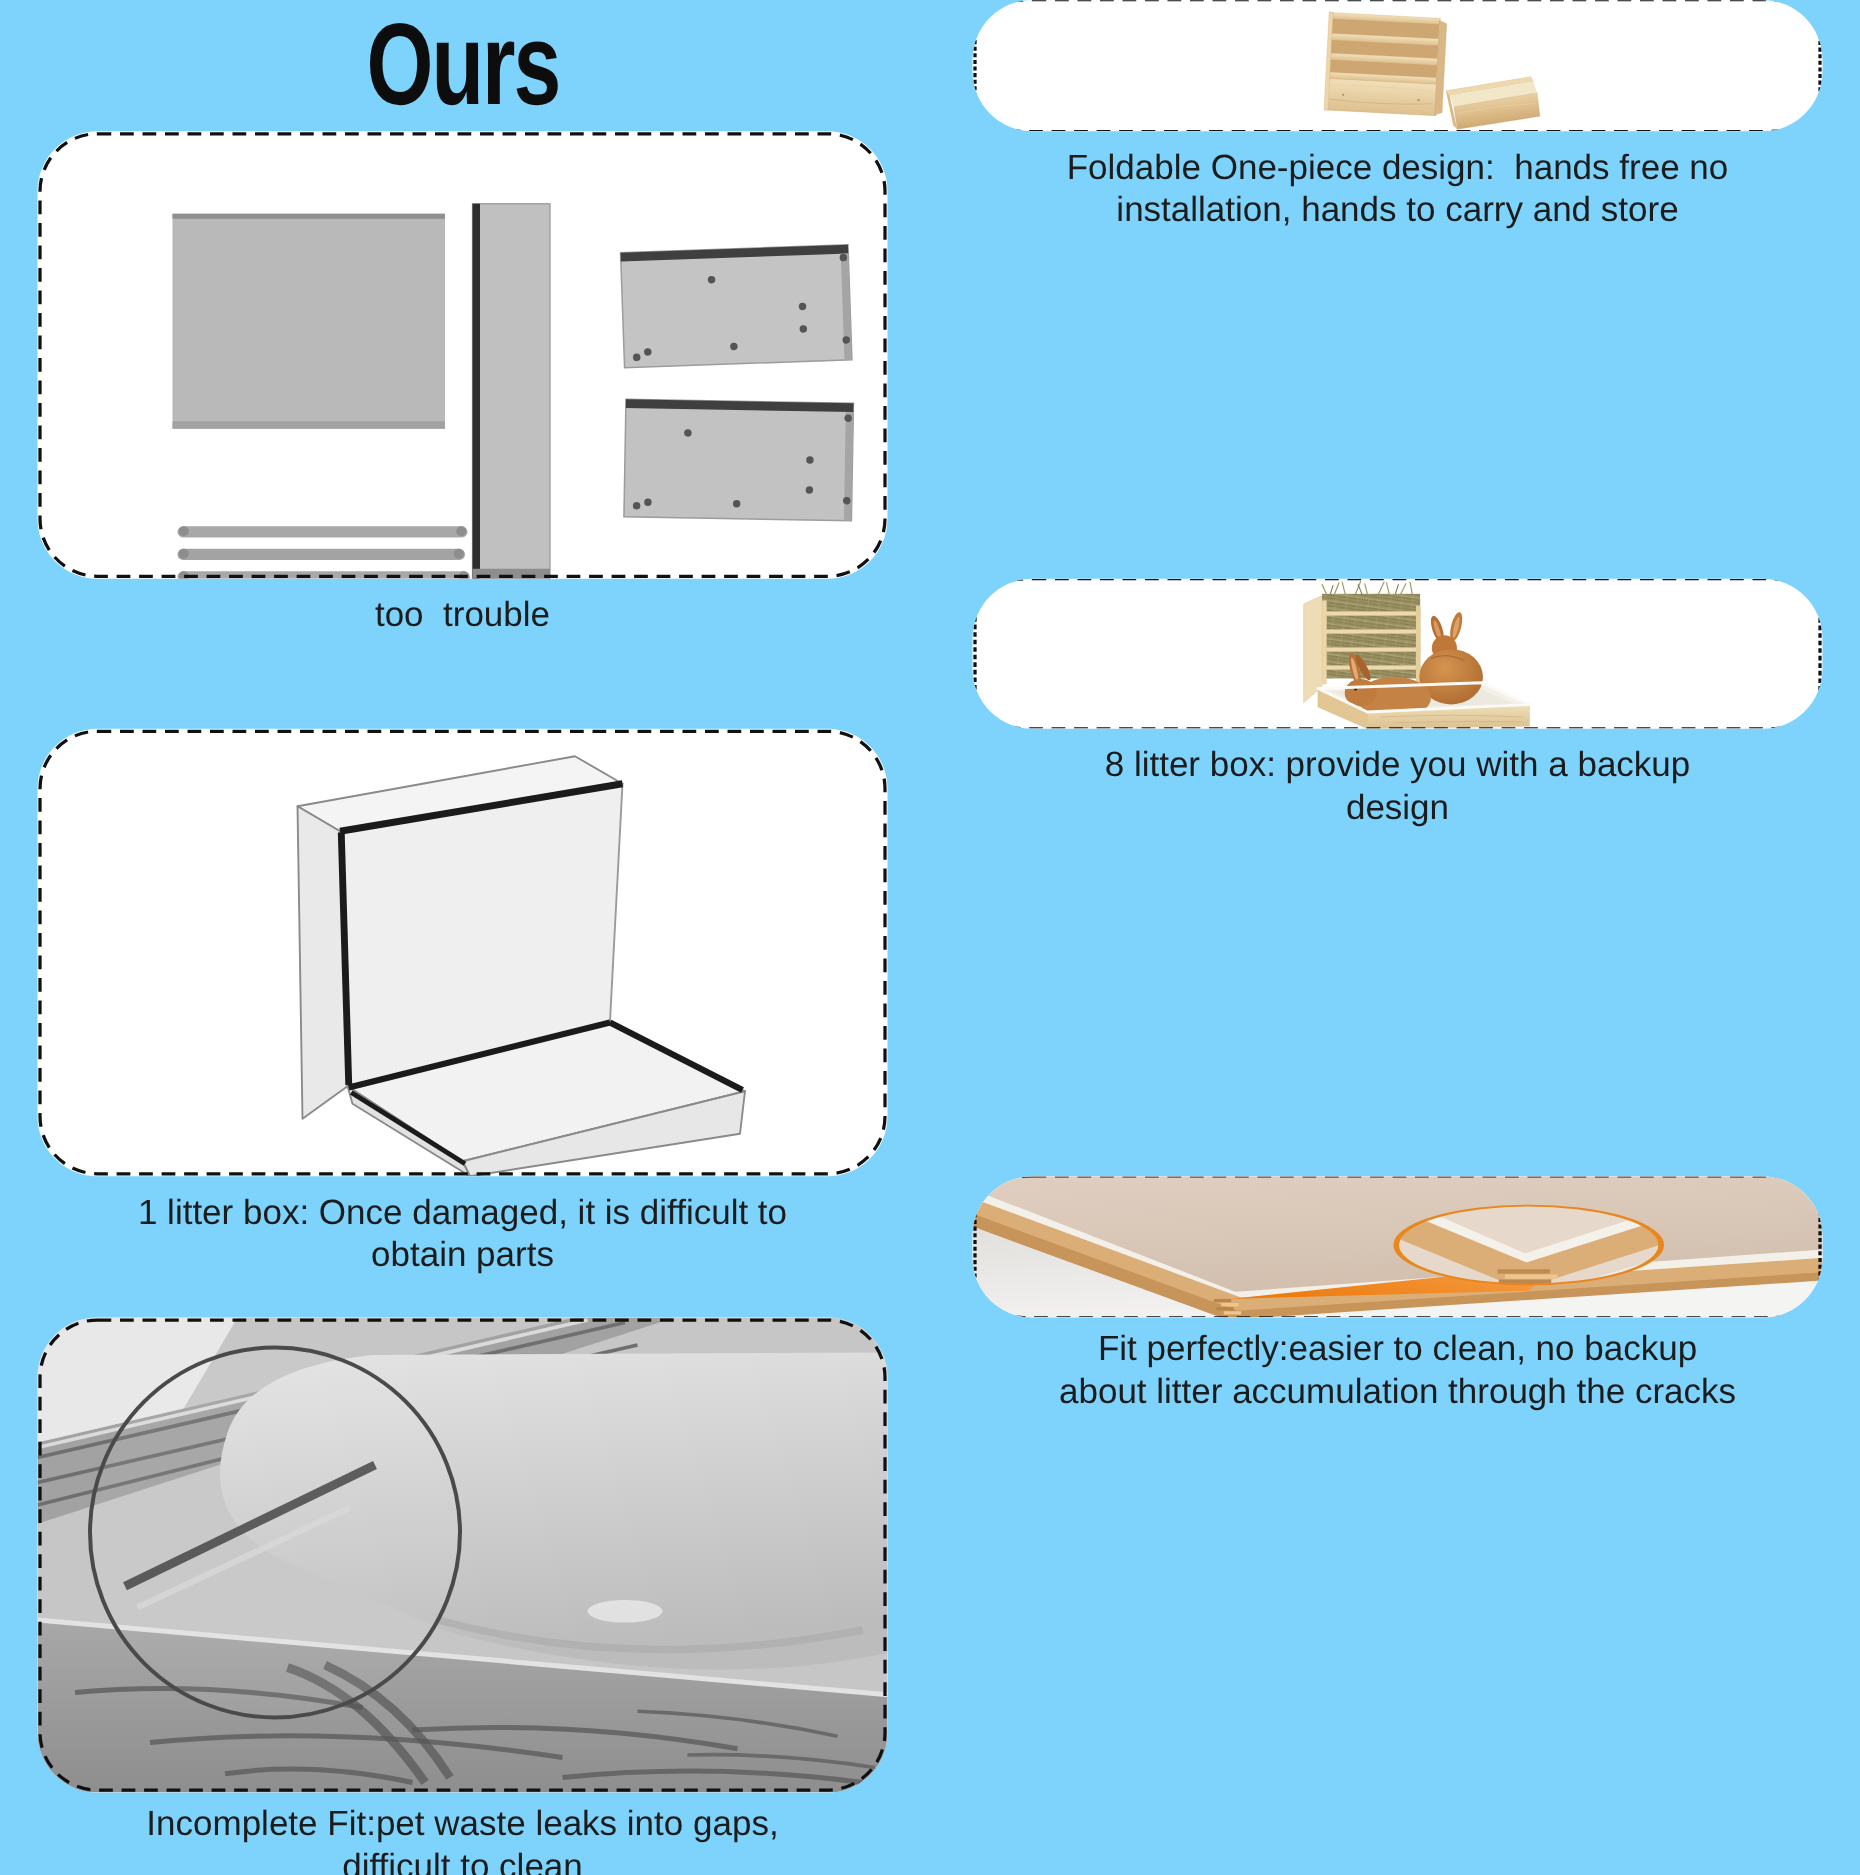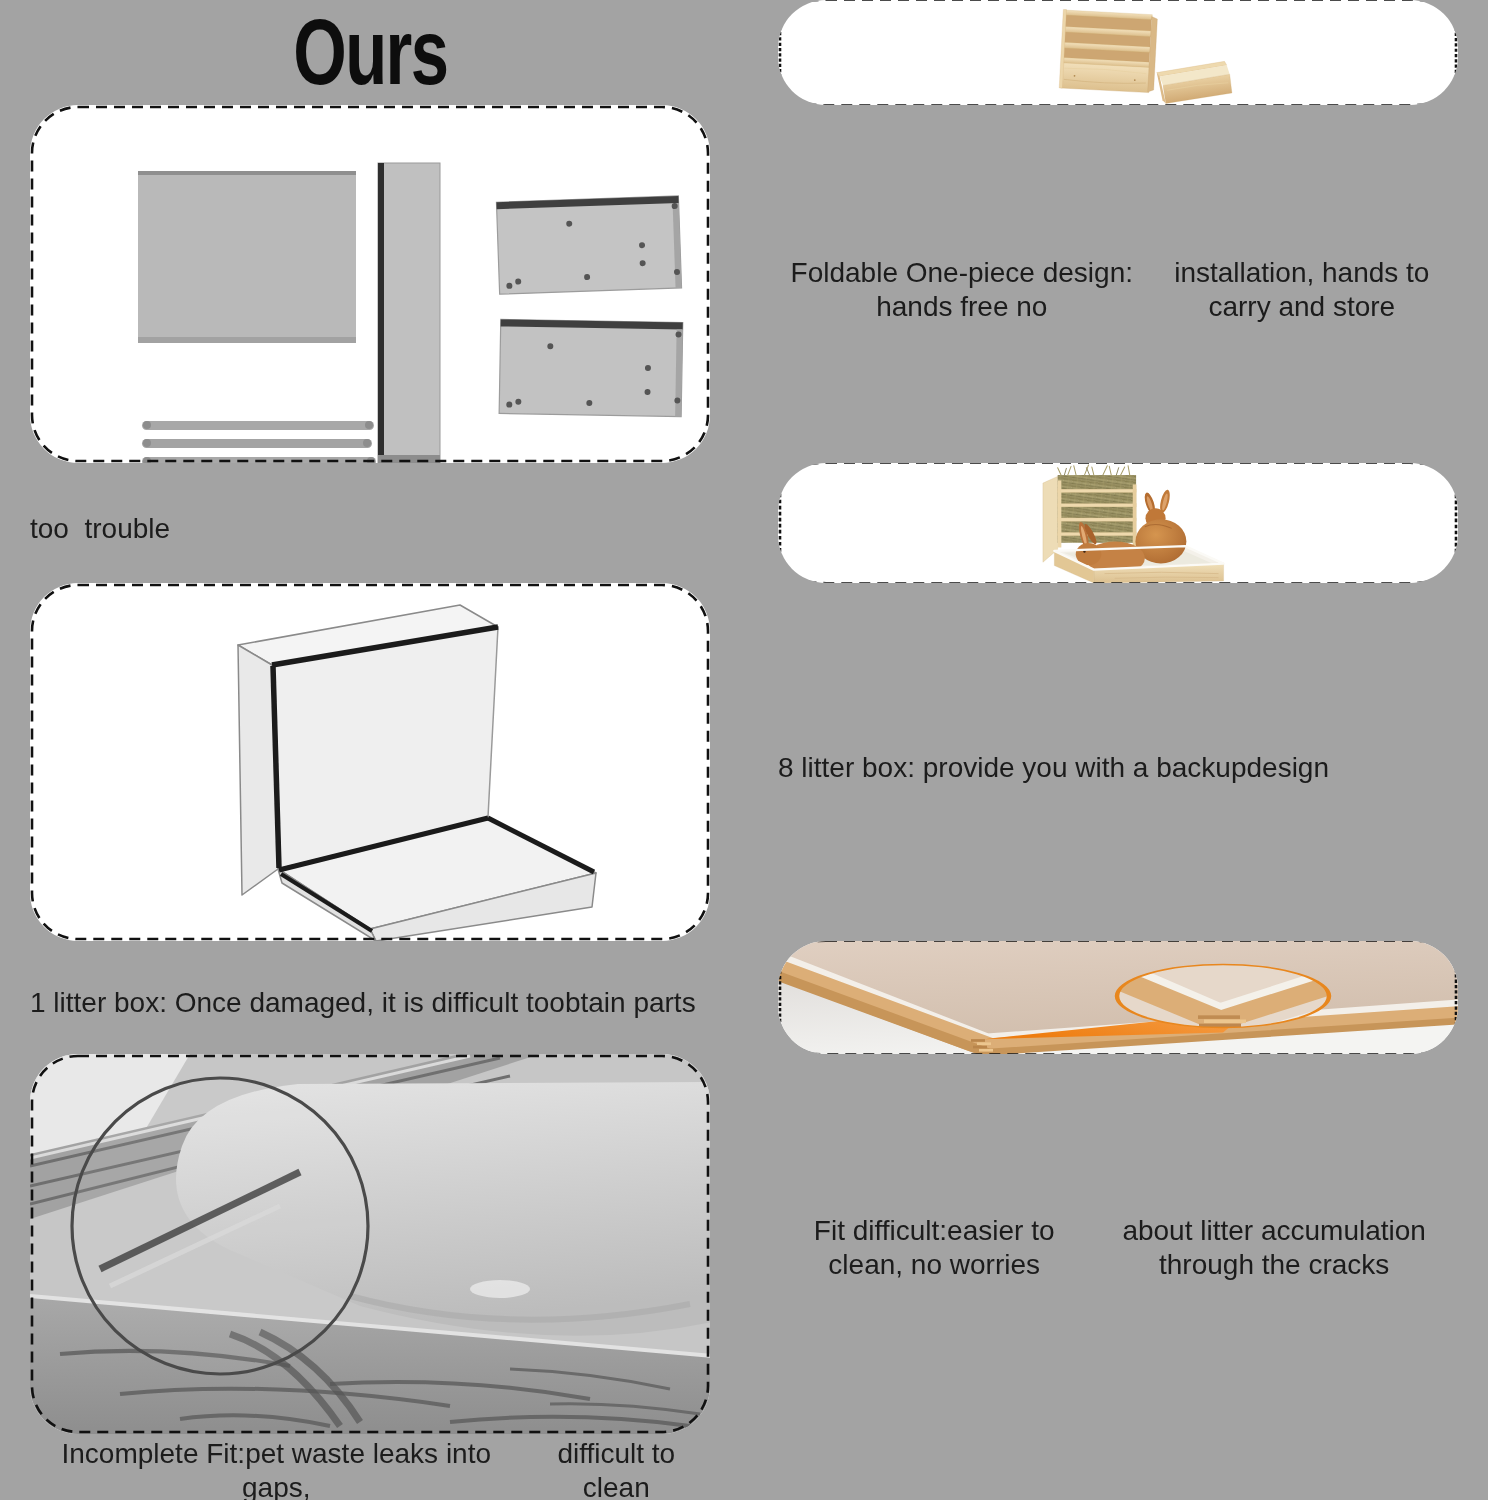--- a/index.html
+++ b/index.html
@@ -1,17 +1,17 @@
 <!DOCTYPE html>
 <html><head>
 <meta charset="utf-8">
 <style>
   html,body{margin:0;padding:0;background:#ffffff;}
   .page{
-    position:relative;width:1488px;height:1500px;background:#a3a3a3;
+    position:relative;width:1488px;height:1500px;background:#7dd3fc;
     font-family:"Liberation Sans", sans-serif;overflow:hidden;
   }
   .grid{
     display:grid;
     grid-template-columns:680px 680px;
     grid-template-rows:105px 358px 120px 358px 113px 380px 66px;
     column-gap:68px;
     padding:0 30px;
   }
   .col-header{
@@ -19,21 +19,21 @@
     font-size:86px;font-weight:800;color:#0d0d0d;
     letter-spacing:-2px;
   }
   .col-header span{display:inline-block;transform:scale(0.80,1.08);}
   .panel{
     position:relative;border-radius:48px;overflow:hidden;background:#ffffff;
   }
   .pborder{position:absolute;inset:0;width:100%;height:100%;pointer-events:none;z-index:5;}
   .illus{position:absolute;inset:0;width:100%;height:100%;display:block;}
   .caption{
-    display:flex;flex-direction:row;align-items:center;justify-content:flex-start;
+    display:flex;flex-direction:column;align-items:center;justify-content:flex-start;
     padding-top:12px;
     font-size:28px;line-height:1.22;color:#1c1c1c;text-align:center;
     white-space:pre-wrap;
   }
   .caption .ln{max-width:640px;}
 </style>
 </head>
 <body>
 
 <div class="page">
@@ -338,21 +338,21 @@
           <path d="M80,232 L250,152" stroke="#d8d8d8" stroke-width="5" fill="none" opacity="0.8"></path>
           <circle cx="190" cy="172" r="148" fill="none" stroke="#4a4a4a" stroke-width="3.2"></circle>
         </g>
       </svg>
       <svg class="pborder" viewBox="0 0 680 380" preserveAspectRatio="none">
         <rect x="2" y="2" width="676" height="376" rx="46" fill="none" stroke="#111" stroke-width="2.6" stroke-dasharray="11 7"></rect>
       </svg>
     </div>
 
     <div class="caption" style="padding-top:8px;">
-      <div class="ln">Fit difficult:easier to clean, no worries</div>
+      <div class="ln">Fit perfectly:easier to clean, no backup</div>
       <div class="ln">about litter accumulation through the cracks</div>
     </div>
     <div class="caption" style="padding-top:8px;">
       <div class="ln">Incomplete Fit:pet waste leaks into gaps,</div>
       <div class="ln">difficult to clean</div>
     </div>
 
   </div>
 </div>
 

